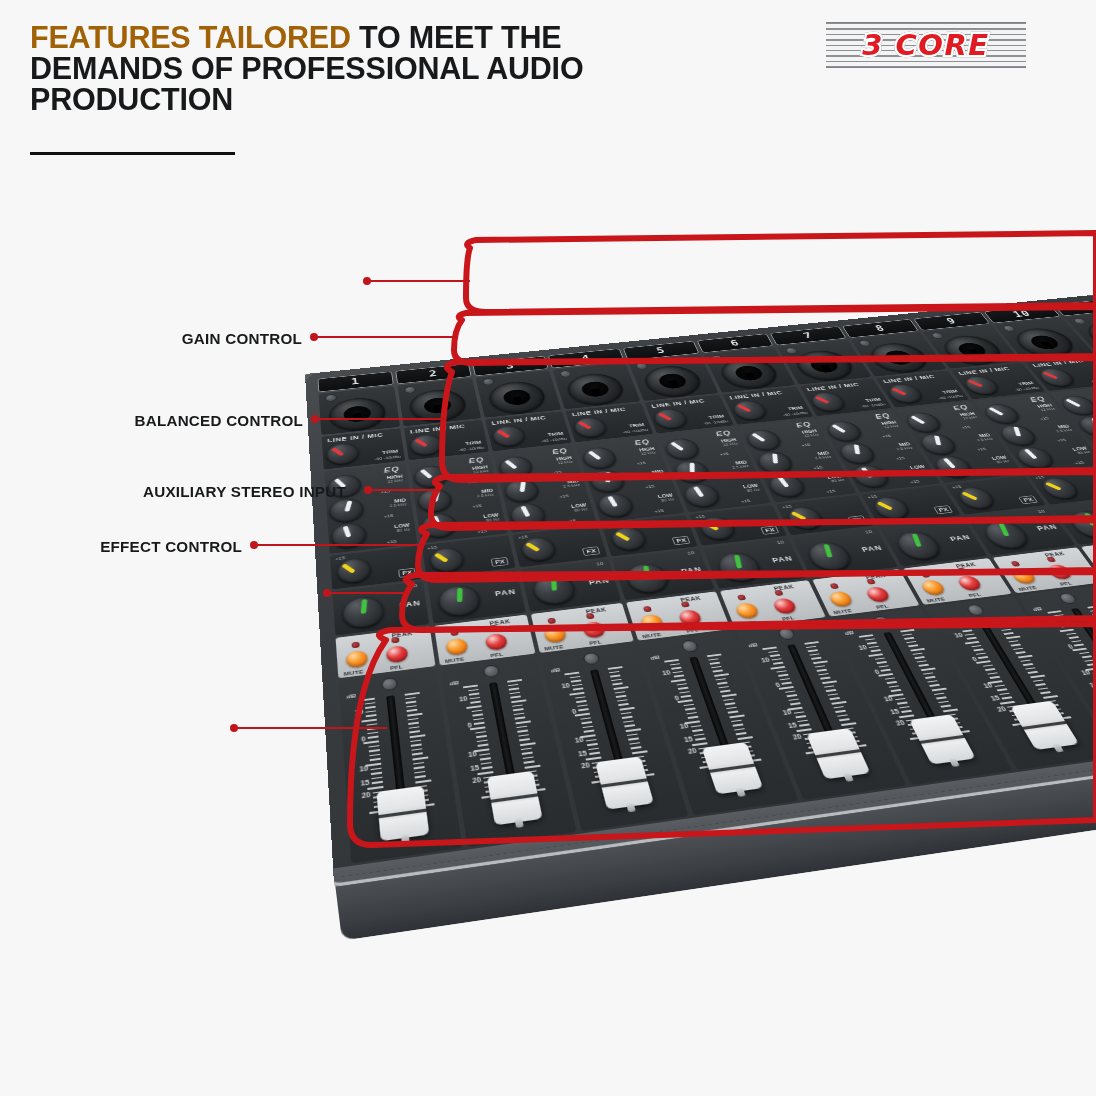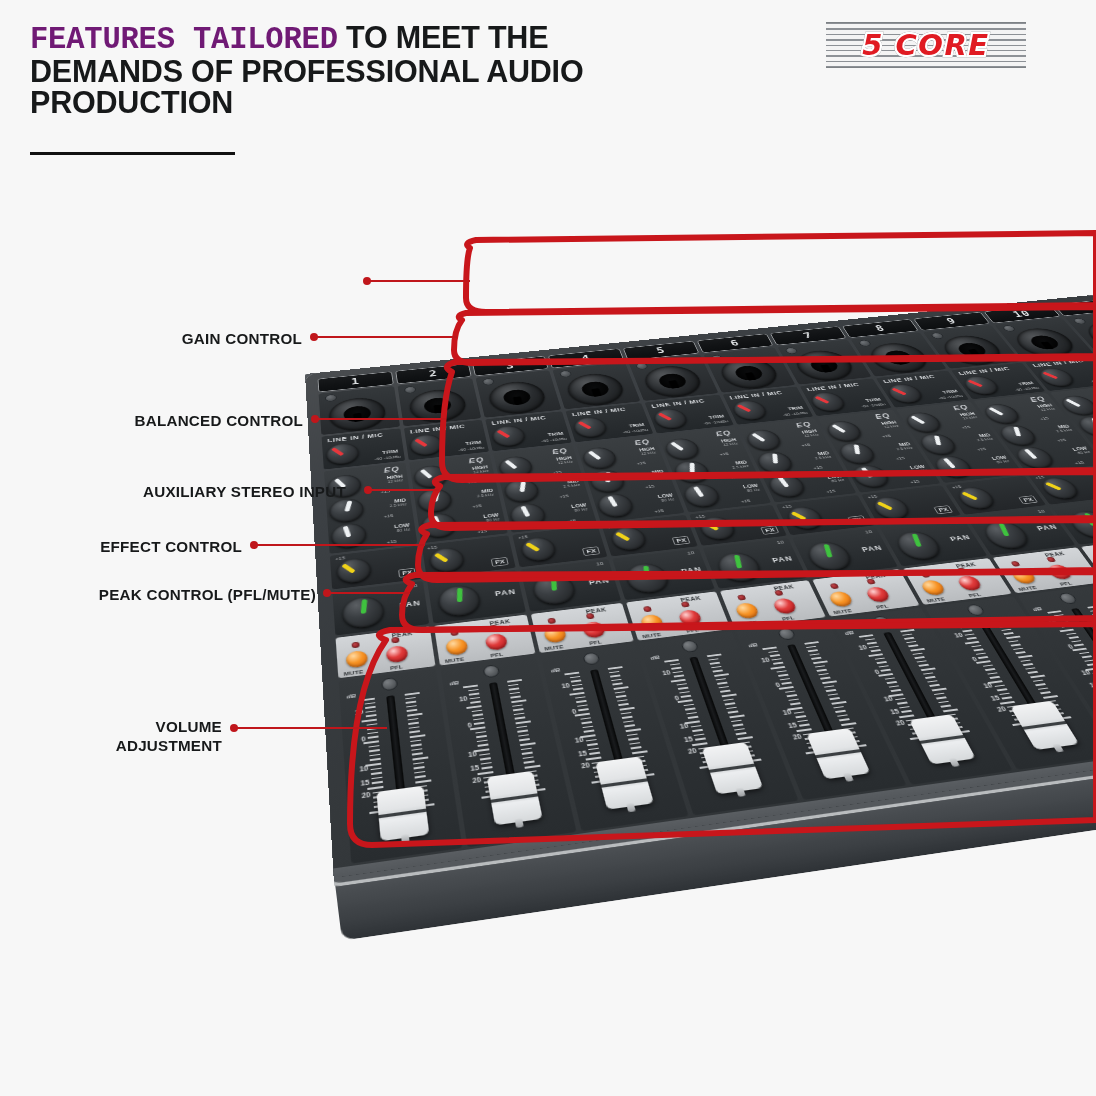--- a/index.html
+++ b/index.html
@@ -11,21 +11,21 @@
   }
   #stage{position:absolute;inset:0;width:1096px;height:1096px;overflow:hidden;}
 
   
   #headline{
     position:absolute;left:30px;top:22px;width:650px;
     font-weight:700;font-size:30.5px;line-height:31px;
     letter-spacing:-0.2px;color:#17191a;
     text-transform:uppercase;
   }
-  #headline .hl-red{color:#701a75;font-family:Liberation Mono, monospace;}
+  #headline .hl-red{color:#a16207;}
   #hl-rule{
     position:absolute;left:30px;top:152px;width:205px;height:3px;
     background:#111;
   }
 
   
   #logo{
     position:absolute;left:826px;top:22px;width:200px;height:46px;
   }
   #logo .stripes{
@@ -283,21 +283,21 @@
 <body>
 
 <div id="stage">
 
   <div id="headline"><span class="hl-red">FEATURES TAILORED</span><span> TO MEET THE DEMANDS OF PROFESSIONAL AUDIO PRODUCTION</span></div>
   <div id="hl-rule"></div>
 
   <div id="logo">
     <div class="stripes"></div>
     <div class="wordmark">
-        <span>5 CORE</span>
+        <span>3 CORE</span>
       </div>
   </div>
 
   <div id="mixer-wrap">
     <div id="mixer-scene">
       <div id="mixer-body">
         <div id="console-front"></div>
         <div id="console-top">
           <div id="channels">
               <div class="ch">
@@ -1467,21 +1467,19 @@
   <div class="leader" style="left:318px;top:418px;width:128px;"></div>
 
   <div class="callout-label" style="left:88px;top:483px;width:258px;">AUXILIARY STEREO INPUT</div>
   <div class="leader-dot" style="left:364px;top:486px;"></div>
   <div class="leader" style="left:371px;top:489px;width:68px;"></div>
 
   <div class="callout-label" style="left:65px;top:538px;width:177px;">EFFECT CONTROL</div>
   <div class="leader-dot" style="left:250px;top:541px;"></div>
   <div class="leader" style="left:257px;top:544px;width:168px;"></div>
 
-  <div class="callout-label" style="left:48px;top:586px;width:268px;">PEAK CONTROL (PFL/MUTE)</div>
   <div class="leader-dot" style="left:323px;top:589px;"></div>
   <div class="leader" style="left:330px;top:592px;width:80px;"></div>
 
-  <div class="callout-label" style="left:60px;top:718px;width:162px;">VOLUME<br>ADJUSTMENT</div>
   <div class="leader-dot" style="left:230px;top:724px;"></div>
   <div class="leader" style="left:237px;top:727px;width:150px;"></div>
 
 </div>
 
 </body></html>

